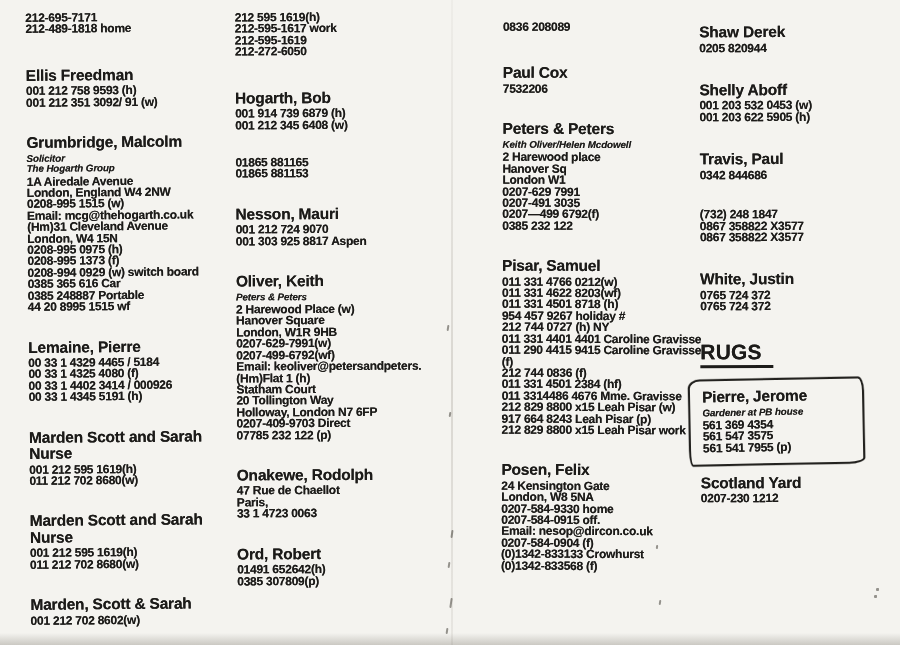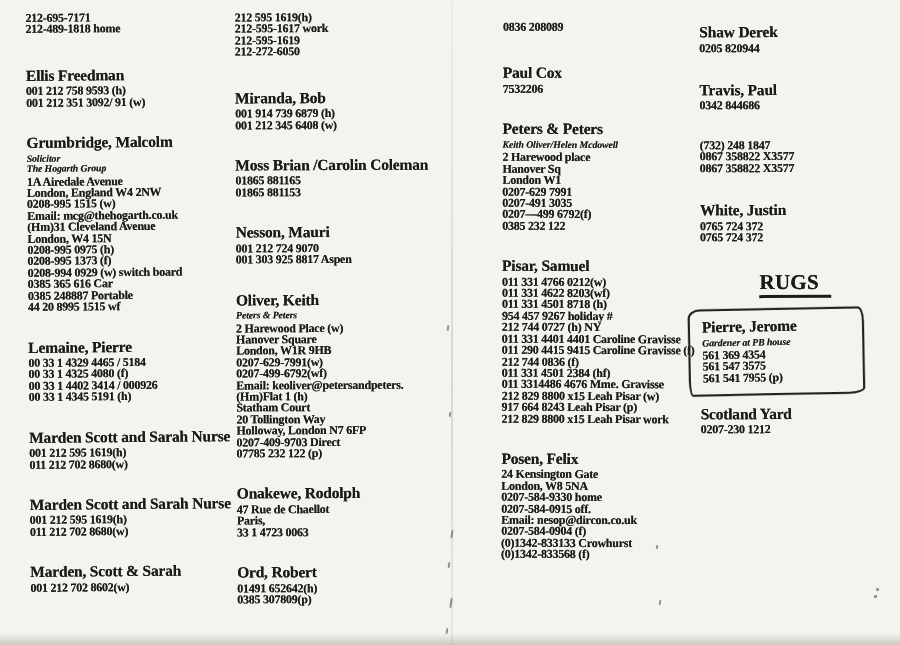--- a/index.html
+++ b/index.html
@@ -2,38 +2,38 @@
 <html><head>
 <meta charset="utf-8">
 <style>
   html,body{margin:0;padding:0;}
   body{
     width:900px;height:645px;position:relative;overflow:hidden;
     background:var(--paper,#f4f3ef);
     font-family:"Liberation Sans","DejaVu Sans",sans-serif;
     color:var(--ink,#1c1b19);
   }
-  .page{position:absolute;inset:0;font-family:Liberation Serif, serif;}
+  .page{position:absolute;inset:0;}
   
   .crease{position:absolute;top:0;bottom:0;left:451px;width:2px;
     background:linear-gradient(180deg,rgba(120,112,100,0.05),rgba(120,112,100,0.22) 60%,rgba(120,112,100,0.1));}
   .bottom-shadow{position:absolute;left:0;right:0;bottom:0;height:12px;
     background:linear-gradient(180deg,rgba(95,90,80,0) 0%,rgba(95,90,80,0.28) 100%);}
   .speck{position:absolute;background:rgba(70,65,58,0.55);border-radius:1px;transform:rotate(8deg);}
 
   .col{position:absolute;top:0;}
   .col1{left:28px;width:208px;padding-top:12px;transform:rotate(-0.5deg);}
   .col2{left:236px;width:200px;padding-top:12px;transform:rotate(-0.25deg);}
   .col3{left:502px;width:200px;padding-top:22px;transform:rotate(0.2deg);}
   .col4{left:700px;width:190px;padding-top:24px;transform:rotate(-0.2deg);}
 
   .block{margin-bottom:26px;}
   .col4 .block{margin-bottom:28px;}
   .block.phones{margin-bottom:32px;}
-  .block.heading{margin-bottom:10px;margin-top:8px;text-align:center;}
+  .block.heading{margin-bottom:10px;margin-top:8px;}
   .block.boxed{margin-bottom:10px;}
 
   .cname{
     font-size:15.5px;line-height:16.5px;font-weight:bold;
     letter-spacing:-0.2px;margin-bottom:2px;
     text-shadow:0 0 0.6px rgba(28,27,25,0.85);
   }
   .subtitle{
     font-size:9.8px;line-height:10.5px;font-weight:bold;font-style:italic;
     letter-spacing:-0.1px;text-shadow:0 0 0.4px rgba(28,27,25,0.7);
@@ -115,26 +115,25 @@
       </div>
     </div>
   <div class="col col2">
       <div class="block phones">
         <div class="line">212 595 1619(h)</div>
         <div class="line">212-595-1617 work</div>
         <div class="line">212-595-1619</div>
         <div class="line">212-272-6050</div>
       </div>
       <div class="block entry">
-        <div class="cname">Miranda, Bob</div>
+        <div class="cname">Hogarth, Bob</div>
         <div class="line">001 914 739 6879 (h)</div>
         <div class="line">001 212 345 6408 (w)</div>
       </div>
       <div class="block entry">
-        <div class="cname">Moss Brian  /Carolin Coleman</div>
         <div class="line">01865 881165</div>
         <div class="line">01865 881153</div>
       </div>
       <div class="block entry">
         <div class="cname">Nesson, Mauri</div>
         <div class="line">001 212 724 9070</div>
         <div class="line">001 303 925 8817 Aspen</div>
       </div>
       <div class="block entry">
         <div class="cname">Oliver, Keith</div>
@@ -210,20 +209,25 @@
         <div class="line">(0)1342-833133 Crowhurst</div>
         <div class="line">(0)1342-833568 (f)</div>
       </div>
     </div>
   <div class="col col4">
       <div class="block entry">
         <div class="cname">Shaw Derek</div>
         <div class="line">0205 820944</div>
       </div>
       <div class="block entry">
+        <div class="cname">Shelly Aboff</div>
+        <div class="line">001 203 532 0453 (w)</div>
+        <div class="line">001 203 622 5905 (h)</div>
+      </div>
+      <div class="block entry">
         <div class="cname">Travis, Paul</div>
         <div class="line">0342 844686</div>
       </div>
       <div class="block entry">
         <div class="line">(732) 248 1847</div>
         <div class="line">0867 358822 X3577</div>
         <div class="line">0867 358822 X3577</div>
       </div>
       <div class="block entry">
         <div class="cname">White, Justin</div>

